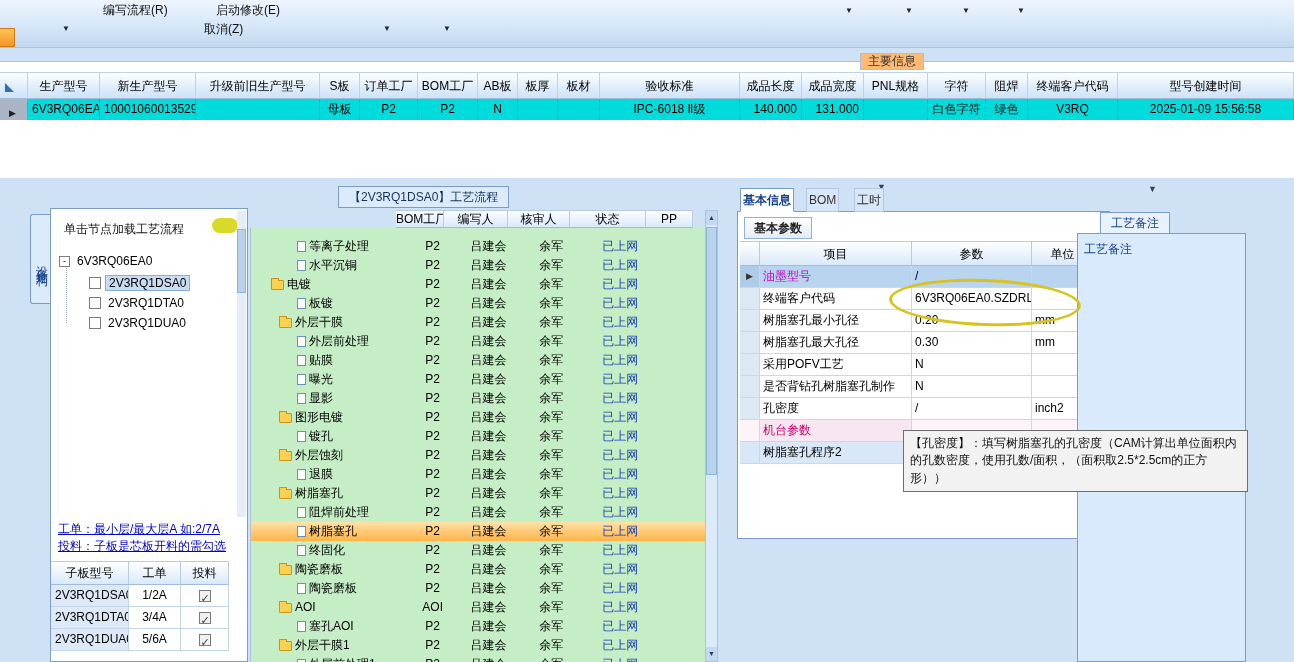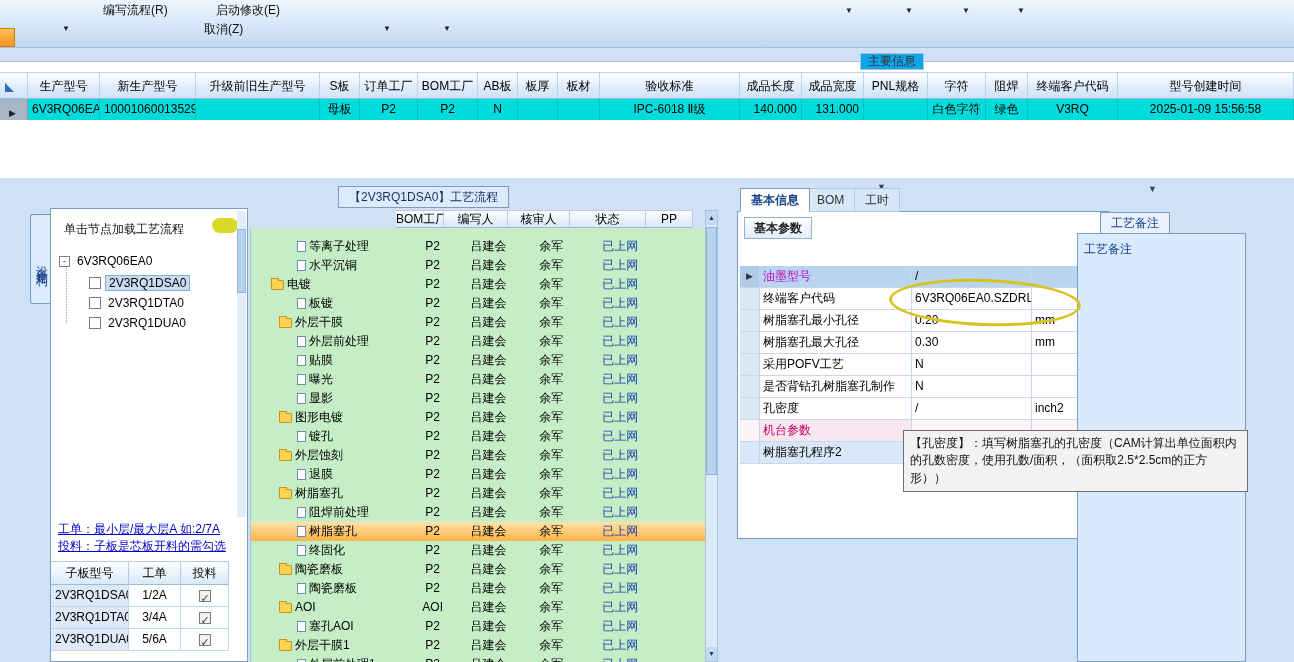--- a/index.html
+++ b/index.html
@@ -11,21 +11,21 @@
   background:linear-gradient(#eef5fe,#d3e5f7 60%,#c2d8ef);border-bottom:1px solid #a8c4e0;}
 .tb-label{position:absolute;white-space:nowrap;color:#111;cursor:default;}
 #app-icon{position:absolute;left:0;top:28px;width:15px;height:19px;
   background:linear-gradient(#ffc255,#f59527);border:1px solid #d07b10;border-left:none;}
 .dd{position:absolute;font-size:8px;color:#223;}
 
 
 #main-white{position:absolute;left:0;top:62px;width:1294px;height:116px;background:#fff;}
 #groupline{position:absolute;left:0;top:61px;width:1294px;border-top:1px solid #a8c0dc;}
 #grouplabel{position:absolute;left:860px;top:53px;padding:0 7px;height:17px;line-height:15px;
-  background:#0ea5e9;border:1px solid #a8c0dc;color:#333;z-index:2;}
+  background:#fdba74;border:1px solid #a8c0dc;color:#333;z-index:2;}
 #main-header{position:absolute;left:0;top:72px;height:27px;display:flex;z-index:1;}
 .mh-cell{height:27px;line-height:26px;text-align:center;
   background:linear-gradient(#ffffff,#ddecfb 60%,#cfe3f6);
   border-right:1px solid #bdd2e8;border-top:1px solid #bdd2e8;border-bottom:1px solid #9ebcdc;
   overflow:hidden;white-space:nowrap;}
 .sel-cell{width:28px;position:relative;}
 .corner-tri{position:absolute;left:5px;bottom:6px;width:0;height:0;
   border-left:9px solid #2f6fb3;border-top:9px solid transparent;}
 #main-row{position:absolute;left:0;top:99px;height:21px;display:flex;background:#00dcdc;}
 .mr-cell{height:21px;line-height:21px;padding:0 4px;overflow:hidden;white-space:nowrap;
@@ -97,21 +97,21 @@
 #vscroll{position:absolute;left:455px;top:24px;width:13px;height:452px;background:#dcebfb;
   border:1px solid #aac4e0;}
 .sb-btn{position:absolute;left:0;width:11px;height:14px;background:#c3d9f0;text-align:center;
   font-size:7px;line-height:14px;color:#335;}
 #sb-up{top:0;}
 #sb-down{bottom:0;}
 #sb-thumb{position:absolute;left:0;top:16px;width:11px;height:248px;background:#b9d2ec;border:1px solid #8fb4da;}
 
 
 #rightpanel{position:absolute;left:737px;top:186px;width:373px;height:476px;}
-.rtab{position:absolute;top:2px;height:24px;line-height:22px;padding:0 10px;white-space:nowrap;}
+.rtab{position:absolute;top:2px;height:24px;line-height:22px;padding:0 2px;white-space:nowrap;}
 .rtab.active{background:#fff;border:1px solid #7a9cc6;border-bottom:1px solid #fff;
   color:#15428b;font-weight:bold;z-index:3;}
 .rtab.inactive{color:#333;background:#d8e7f7;border:1px solid #b0c8e2;z-index:1;}
 #rbody{position:absolute;left:0;top:25px;width:373px;height:328px;background:#fff;border:1px solid #7a9cc6;}
 #innertab{position:absolute;left:6px;top:5px;height:22px;line-height:20px;padding:0 9px;
   background:linear-gradient(#fefefe,#e2ecf9);border:1px solid #93b1d3;color:#222;font-weight:bold;}
 #det-header{position:absolute;left:2px;top:29px;display:flex;height:25px;}
 .dh-cell{background:linear-gradient(#fff,#d9e9f9);border-right:1px solid #b8cce0;
   border-top:1px solid #b8cce0;border-bottom:1px solid #9ebcdc;text-align:center;line-height:24px;
   overflow:hidden;white-space:nowrap;}
@@ -560,20 +560,27 @@
 </div>
 
 <span class="collapse-arrow" style="left:877px;top:182px;">▼</span>
 <span class="collapse-arrow" style="left:1148px;top:184px;">▼</span>
 <div id="rightpanel">
   <span class="rtab active" style="left:3px;">基本信息</span>
   <span class="rtab inactive" style="left:69px;">BOM</span>
   <span class="rtab inactive" style="left:117px;">工时</span>
   <div id="rbody">
     <div id="innertab">基本参数</div>
+    <div id="det-header">
+        <div class="dh-cell" style="width: 20px;"></div>
+        <div class="dh-cell" style="width: 152px;">项目</div>
+        <div class="dh-cell" style="width: 120px;">参数</div>
+        <div class="dh-cell" style="width: 62px;">单位</div>
+        <div class="dh-cell" style="width: 14px;"></div>
+      </div>
     <div id="det-rows">
         <div class="drow dsel">
           <div class="dcell dc0">▶</div>
           <div class="dcell dc1 mag">油墨型号</div>
           <div class="dcell dc2">/</div>
           <div class="dcell dc3"></div>
           <div class="dcell dc4">Y</div>
         </div>
         <div class="drow">
           <div class="dcell dc0"></div>

